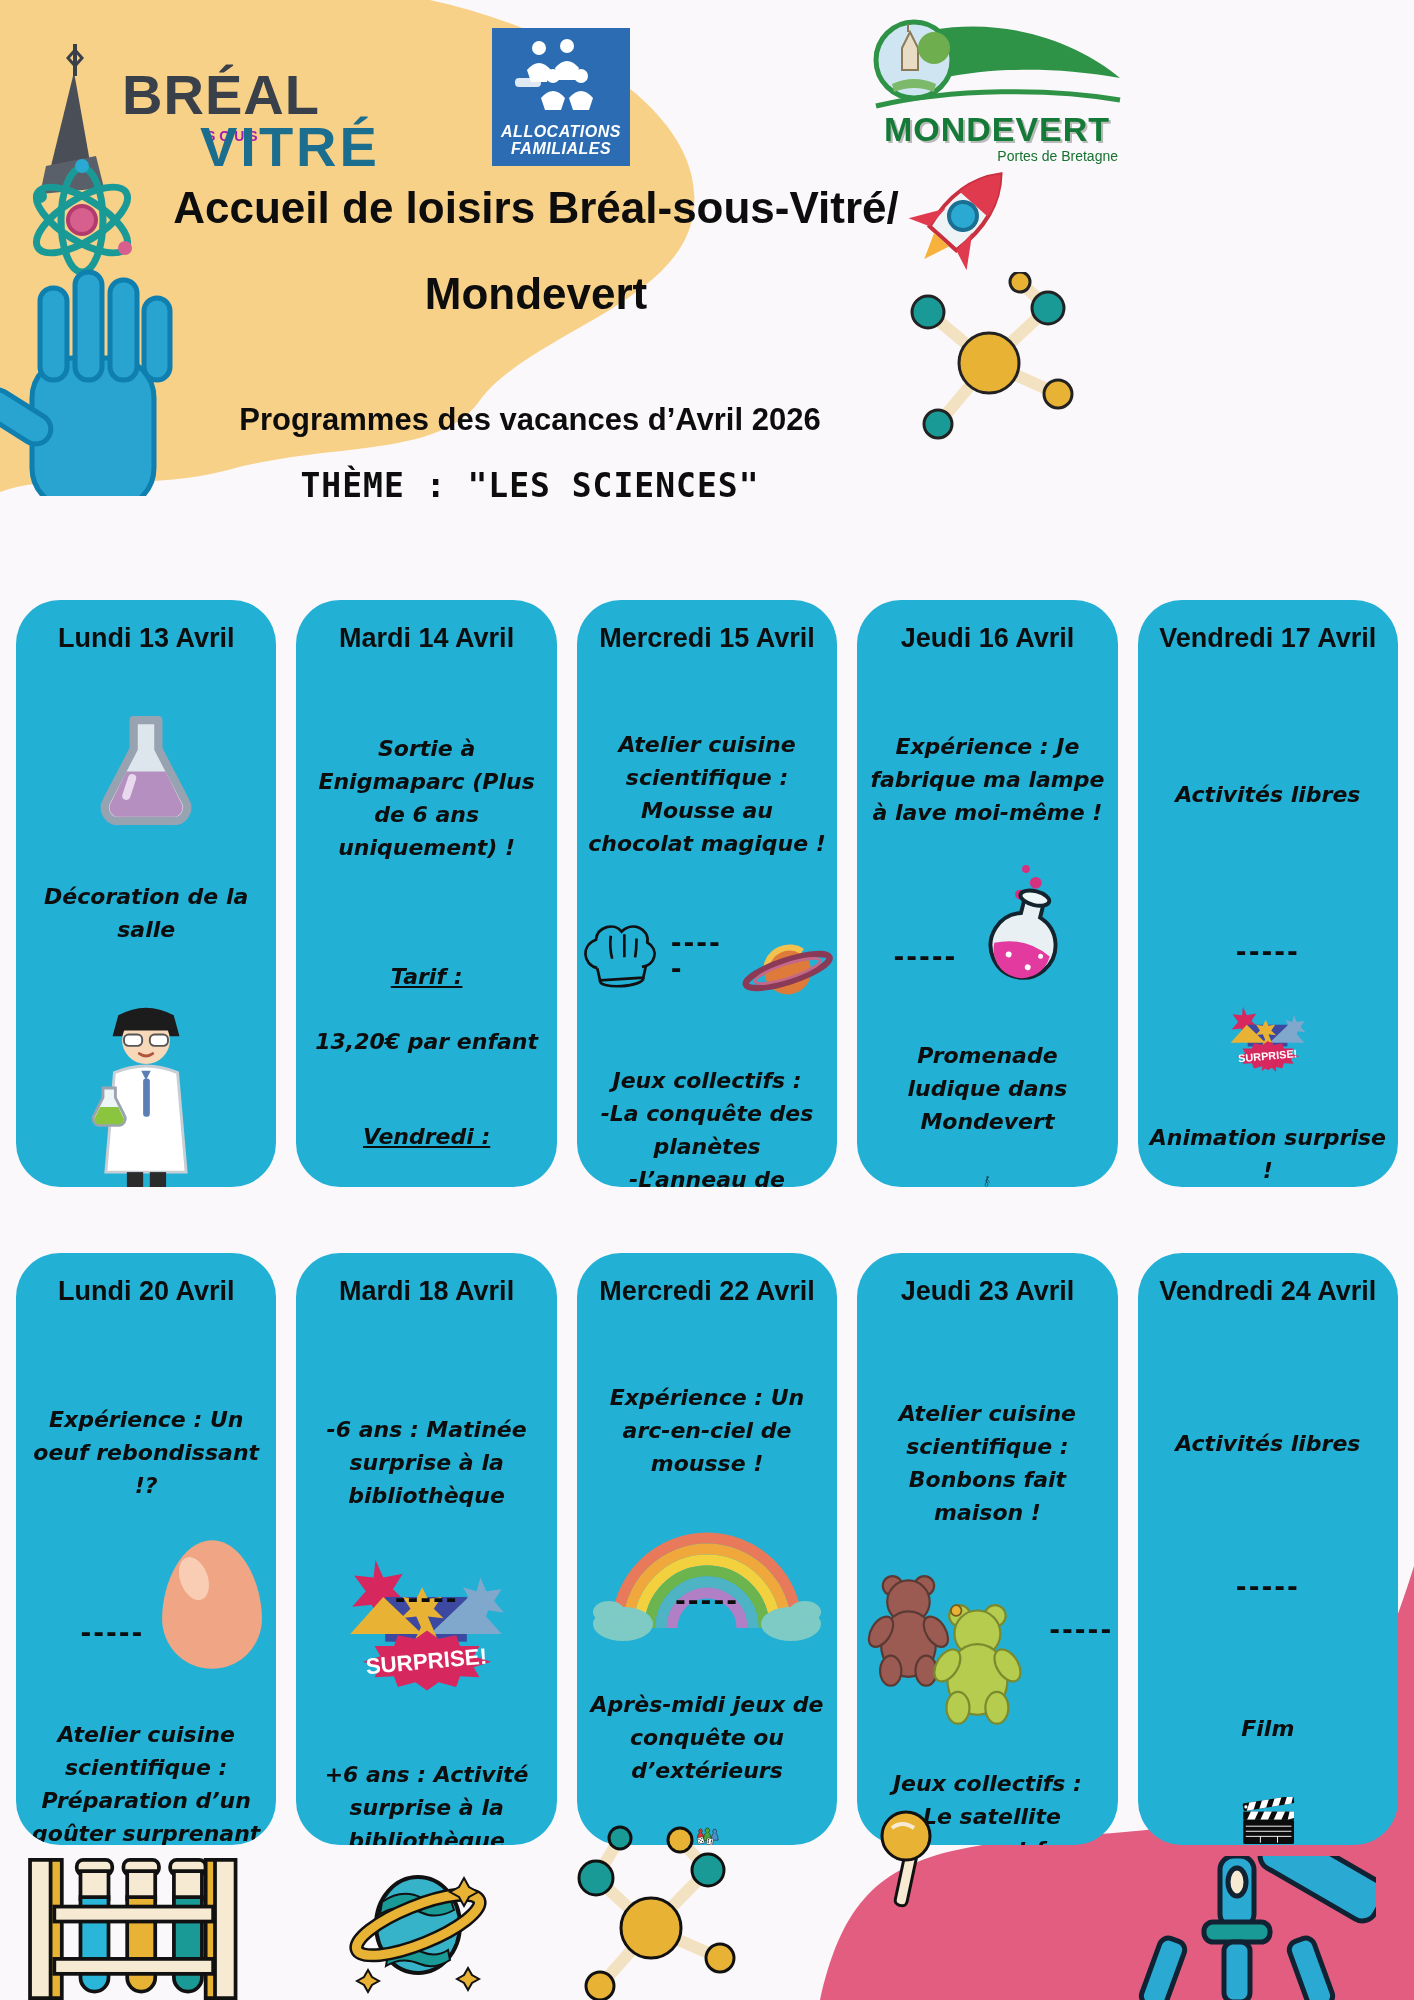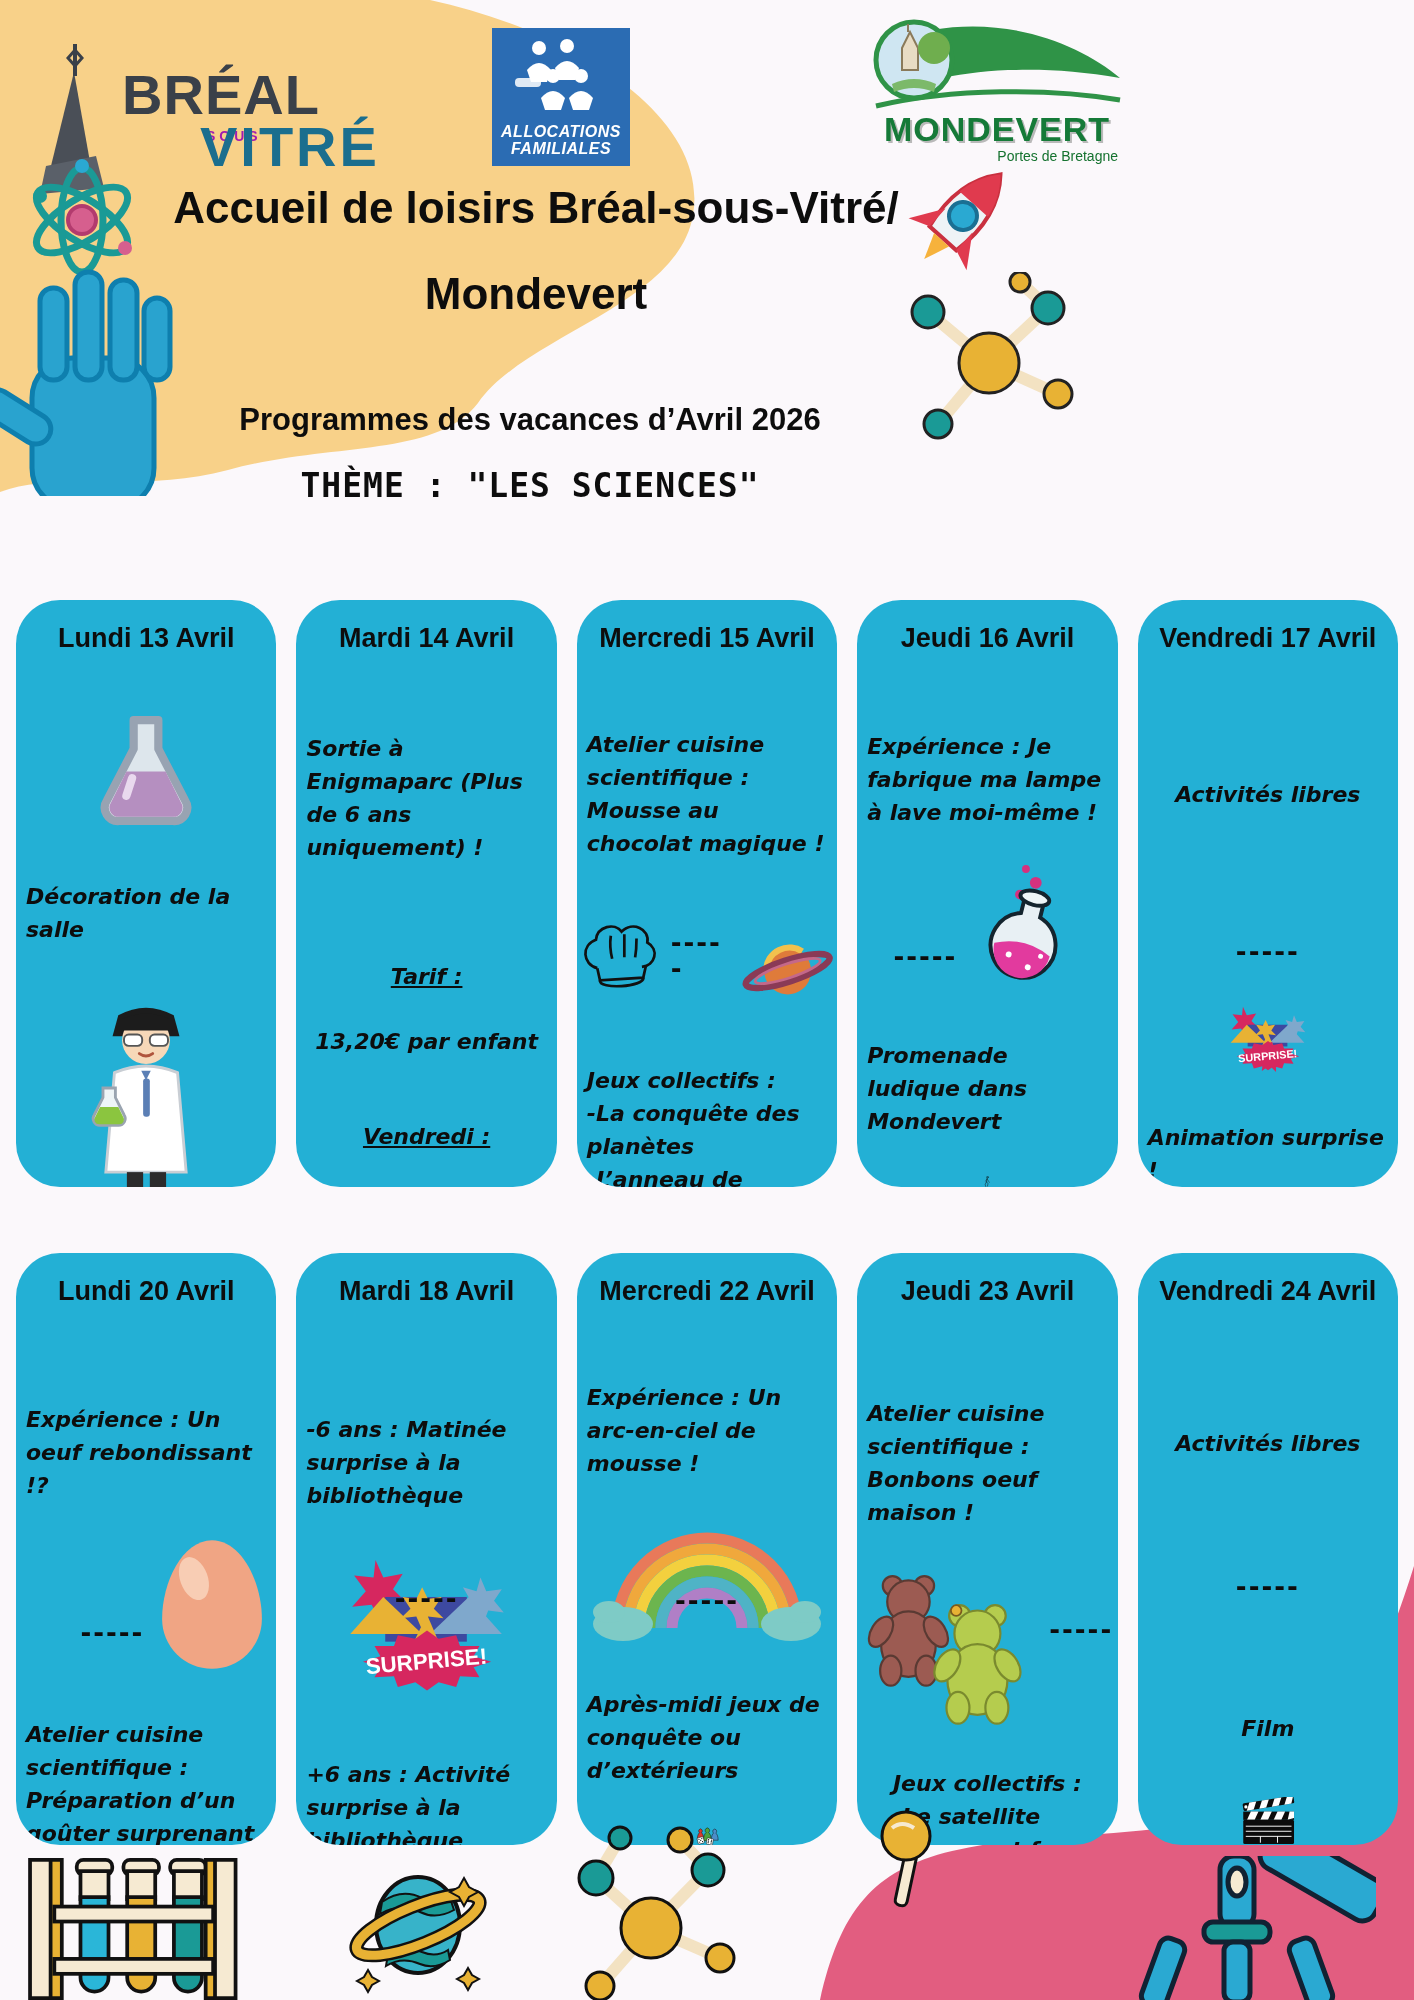--- a/index.html
+++ b/index.html
@@ -43,21 +43,21 @@
   
   #cards { position:absolute; left:0; top:600px; width:100%; }
   .row { display:flex; gap:20px; padding:0 16px; }
   .row1 { height:587px; }
   .row2 { margin-top:66px; height:592px; }
   .card { flex:1 1 0; background:#23b0d5; border-radius:44px; overflow:hidden;
           display:flex; flex-direction:column; align-items:center; position:relative;gap:32px; }
   .card-date { font-weight:800; font-size:27px; line-height:1.2; text-align:center;
                padding:22px 14px 0; }
   .ctext { font-family:"DejaVu Sans", sans-serif; font-weight:bold; font-style:italic;
-           font-size:22px; line-height:1.5; padding:0 10px; }
+           font-size:22px; line-height:1.5; text-align:center; padding:0 10px; }
   .prelines { white-space:pre-line; }
   .sep { font-family:"DejaVu Sans", sans-serif; font-weight:bold; font-size:26px;
          letter-spacing:2px; line-height:1; }
   .ul { text-decoration:underline; }
   .iconrow { display:flex; align-items:center; justify-content:center; gap:6px; }
   .overlay-sep { position:absolute; left:50%; transform:translateX(-50%); }
   .rel { position:relative; }
 </style>
 </head>
 <body>
@@ -392,21 +392,21 @@
                 <circle cx="150" cy="134" r="5"></circle>
                 <circle cx="126" cy="146" r="5"></circle>
                 <circle cx="150" cy="146" r="5"></circle>
               </g>
           </g>
         </svg>
       </div>
 
       <div class="card">
         <div class="card-date">Jeudi 23 Avril</div>
-        <div class="ctext" style="margin-top:58px">Atelier cuisine scientifique : Bonbons oeuf maison !</div>
+        <div class="ctext" style="margin-top:58px">Atelier cuisine scientifique : Bonbons fait maison !</div>
         <div class="iconrow" style="width:100%; justify-content:flex-start;">
           <svg width="186" height="168" viewBox="0 0 210 190">
             <g fill="#9c5b52" stroke="#5a3a33" stroke-width="2.5">
               <circle cx="40" cy="28" r="11"></circle>
                 <circle cx="76" cy="28" r="11"></circle>
               <circle cx="58" cy="46" r="24"></circle>
               <ellipse cx="58" cy="94" rx="31" ry="37"></ellipse>
               <ellipse cx="27" cy="80" rx="11" ry="19" transform="rotate(32 27 80)"></ellipse>
               <ellipse cx="89" cy="80" rx="11" ry="19" transform="rotate(-32 89 80)"></ellipse>
               <ellipse cx="38" cy="124" rx="12" ry="17"></ellipse>

